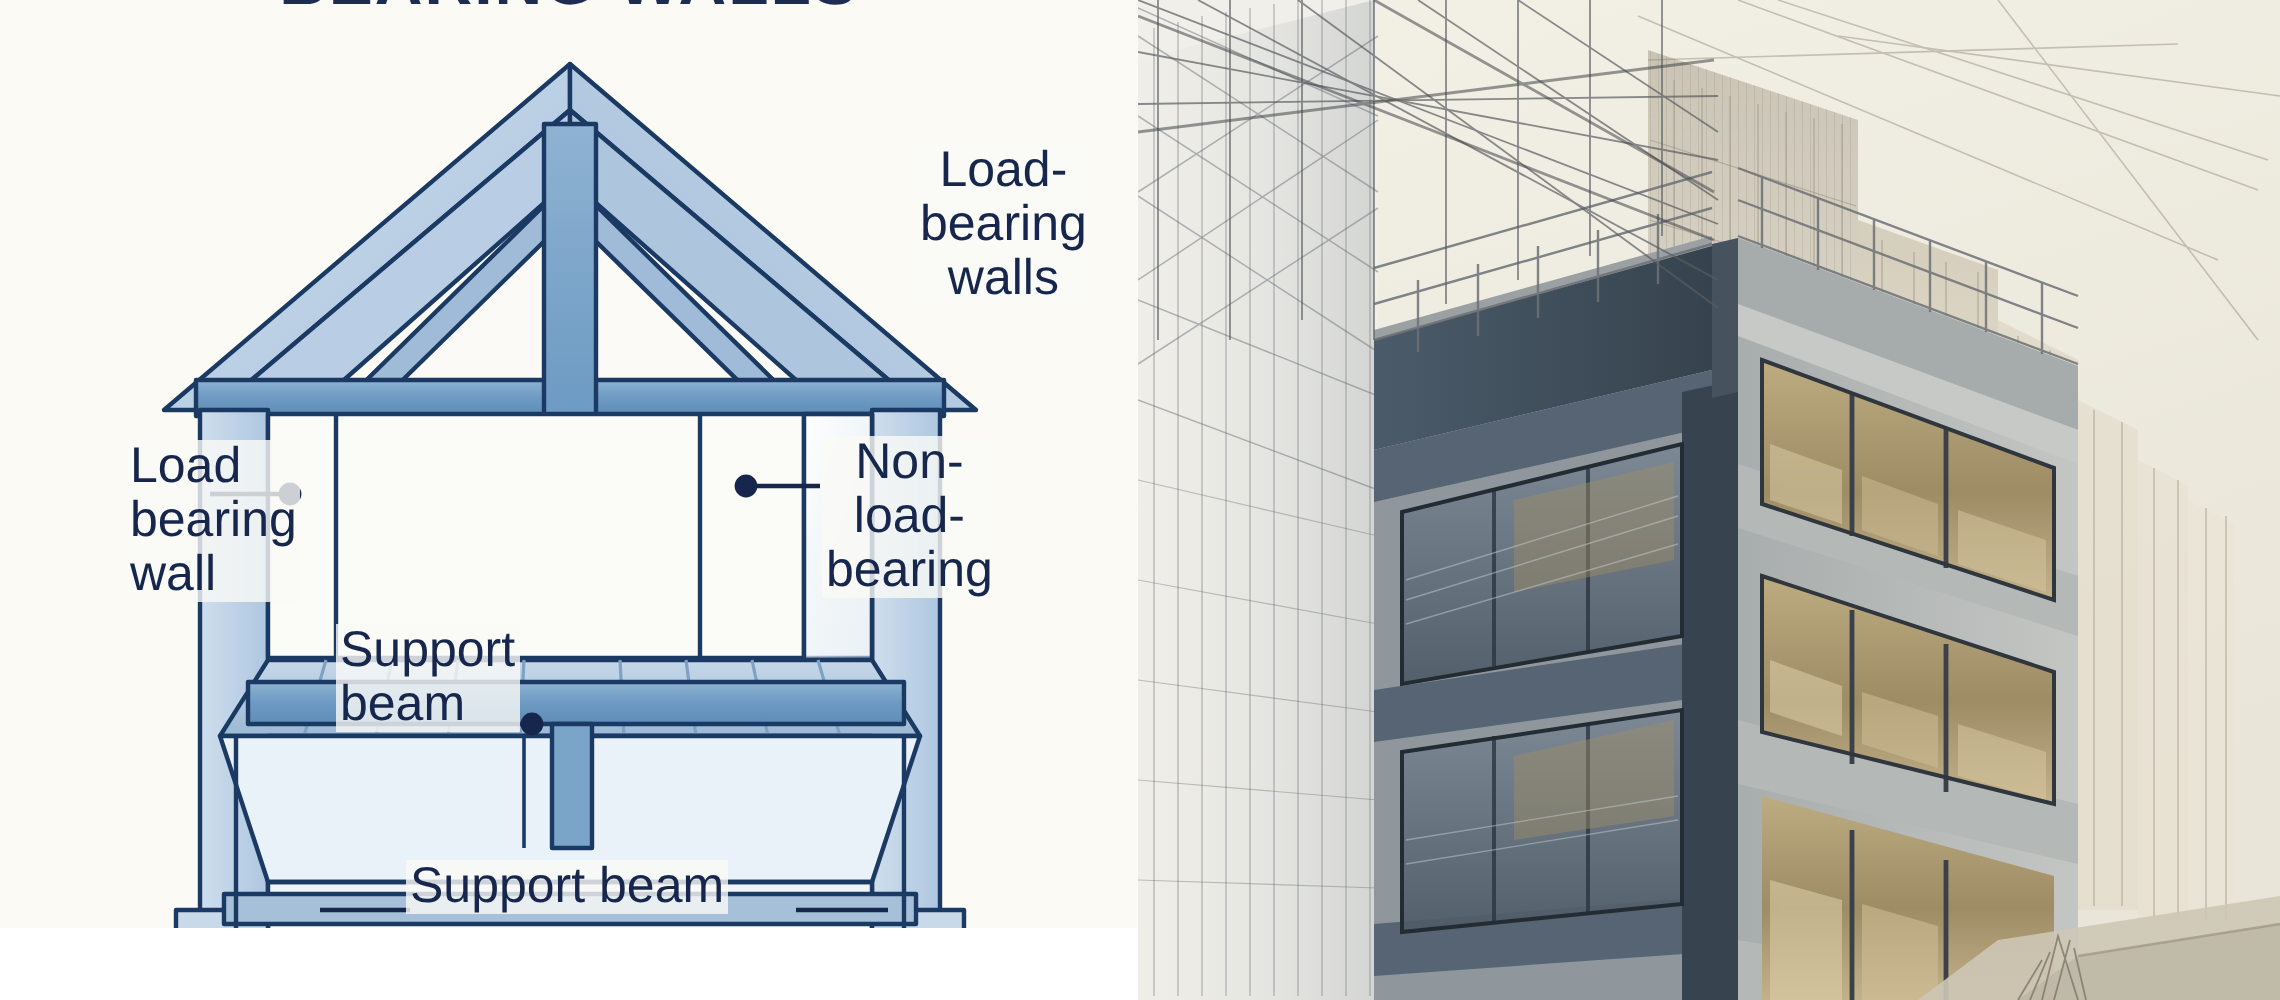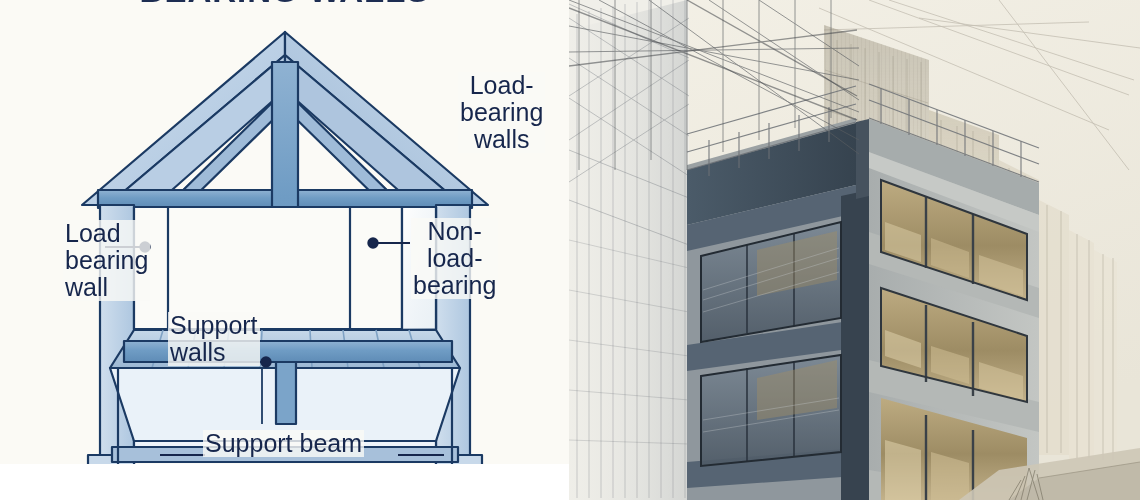--- a/index.html
+++ b/index.html
@@ -189,21 +189,21 @@
 
     <div class="lbl" id="label-lbw-left">Load
 bearing
 wall</div>
 
     <div class="lbl" id="label-nonlb">Non-
 load-
 bearing</div>
 
     <div class="lbl" id="label-support-1">Support
-walls</div>
+beam</div>
 
     <div class="lbl" id="label-support-2">Support beam</div>
   </div>
 
   <div id="render-panel">
     <svg id="render-svg" width="571" height="500" viewBox="0 0 571 500">
       <defs>
         <linearGradient id="sky" x1="0" y1="0" x2="0.4" y2="1">
           <stop offset="0%" stop-color="#f3f0e6"></stop>
           <stop offset="100%" stop-color="#e9e5d8"></stop>

